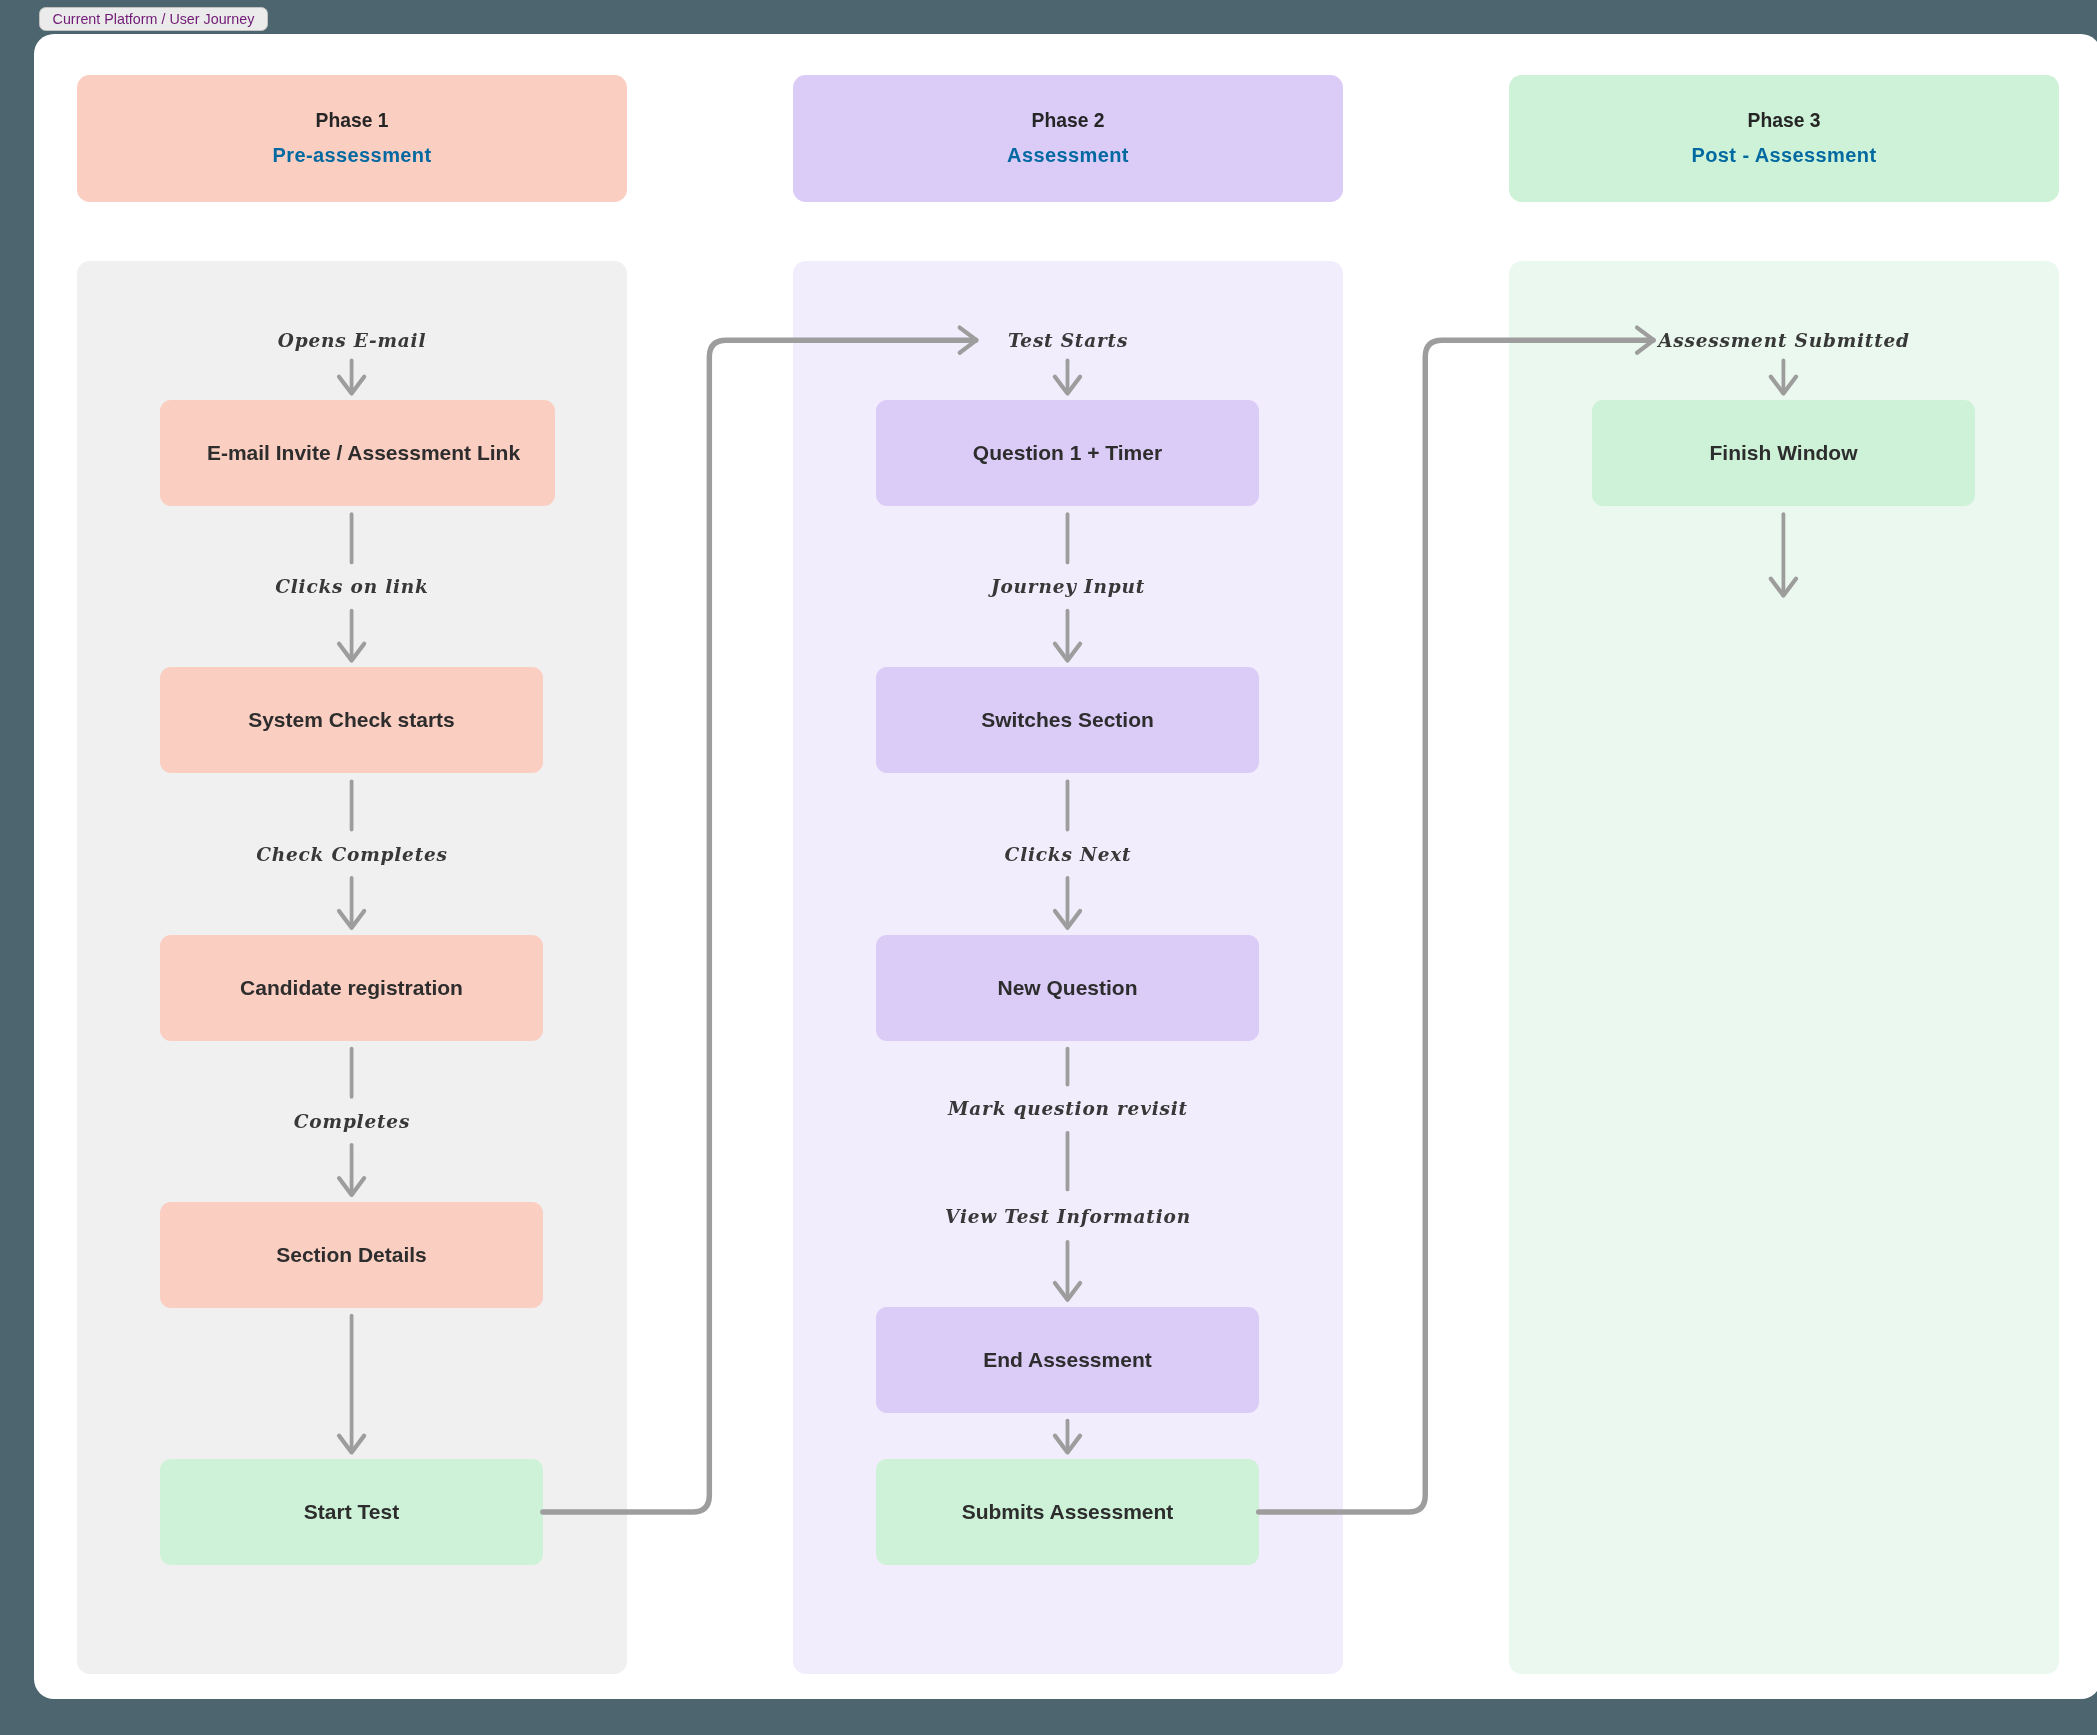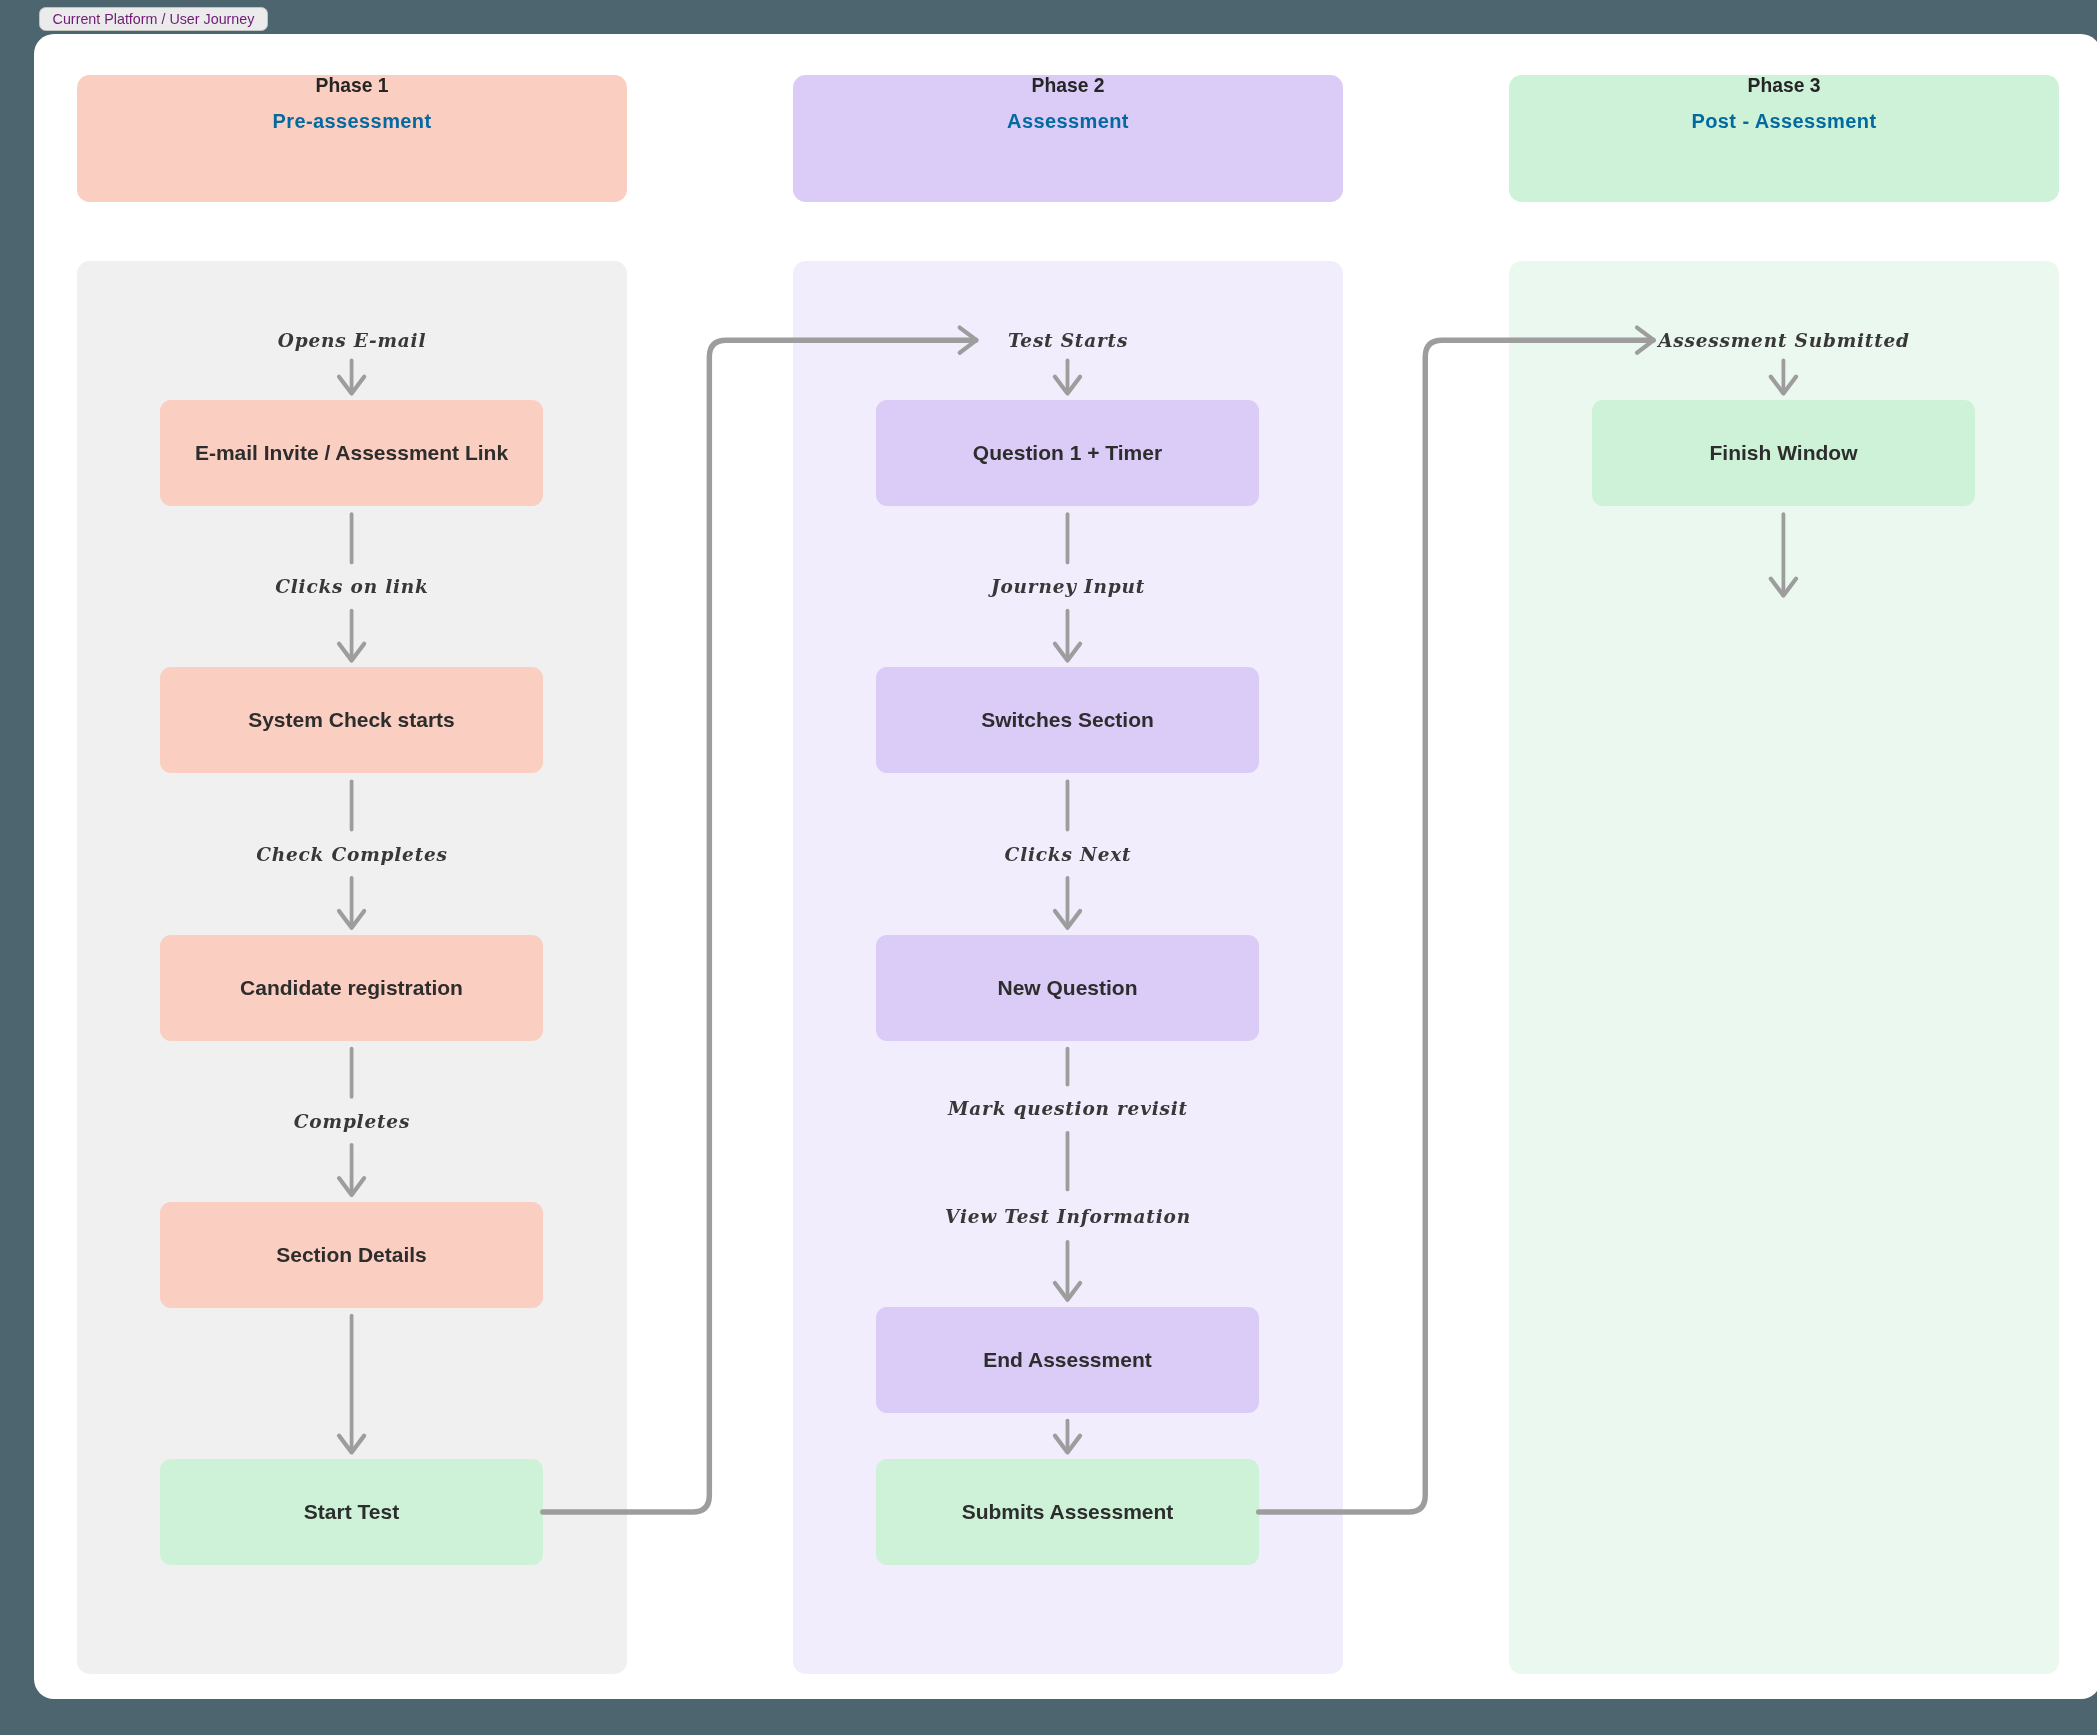--- a/index.html
+++ b/index.html
@@ -4,21 +4,21 @@
 <style>
   html,body{margin:0;padding:0;background:#4C656F;}
   .stage{position:relative;width:2134px;height:1735px;background:#4C656F;overflow:hidden;
          font-family:"Liberation Sans",sans-serif;}
   .frame-tab{position:absolute;left:39px;top:6.7px;height:22.7px;line-height:22.7px;
              background:#EBEBEB;border:0.8px solid #C2C2C2;border-radius:6.7px;
              padding:0 12.6px;font-size:14.3px;color:#701a75;white-space:nowrap;}
   .canvas{position:absolute;left:34px;top:34px;width:2067px;height:1665px;
           background:#FFFFFF;border-radius:20px;}
   .col-header{position:absolute;width:550px;height:127px;border-radius:12.6px;
-              display:flex;flex-direction:column;align-items:center;gap:12.6px;}
+              display:flex;flex-direction:column;align-items:center;justify-content:center;gap:12.6px;}
   .col-header .ph-small{font-size:19.3px;font-weight:700;color:#252525;}
   .col-header .ph-big{font-size:20px;font-weight:700;color:#0369a1;letter-spacing:0.4px;}
   .col-body{position:absolute;width:550px;height:1413px;top:227px;border-radius:12.6px;}
   .hdr-pink,.box-pink{background:#FBCEC2;}
   .hdr-purple,.box-purple{background:#DACBF7;}
   .hdr-green,.box-green{background:#CEF2D7;}
   .body-gray{background:#F0F0F0;}
   .body-purple{background:#F1EDFC;}
   .body-green{background:#EBF8EF;}
   .node{position:absolute;width:383px;height:106px;border-radius:11px;
@@ -52,21 +52,21 @@
       <div class="ph-big">Assessment</div>
     </div>
     <div class="col-body body-purple" style="left:759px;"></div>
 
     <div class="col-header hdr-green" style="left:1475px;top:41px;">
       <div class="ph-small">Phase 3</div>
       <div class="ph-big">Post - Assessment</div>
     </div>
     <div class="col-body body-green" style="left:1475px;"></div>
 
-    <div class="node box-pink" style="left:126px;top:366px;">E-mail Invite / Assessment Link</div>
+    <div class="node box-pink" style="left:126px;top:366px;padding-left:12px;">E-mail Invite / Assessment Link</div>
     <div class="node box-pink" style="left:126px;top:633px;">System Check starts</div>
     <div class="node box-pink" style="left:126px;top:901px;">Candidate registration</div>
     <div class="node box-pink" style="left:126px;top:1168px;">Section Details</div>
     <div class="node box-green" style="left:126px;top:1425px;">Start Test</div>
 
     <div class="edge-label" style="left:318px;top:306px;">Opens E-mail</div>
     <div class="edge-label" style="left:318px;top:552px;">Clicks on link</div>
     <div class="edge-label" style="left:318px;top:820px;">Check Completes</div>
     <div class="edge-label" style="left:318px;top:1087px;">Completes</div>
 

